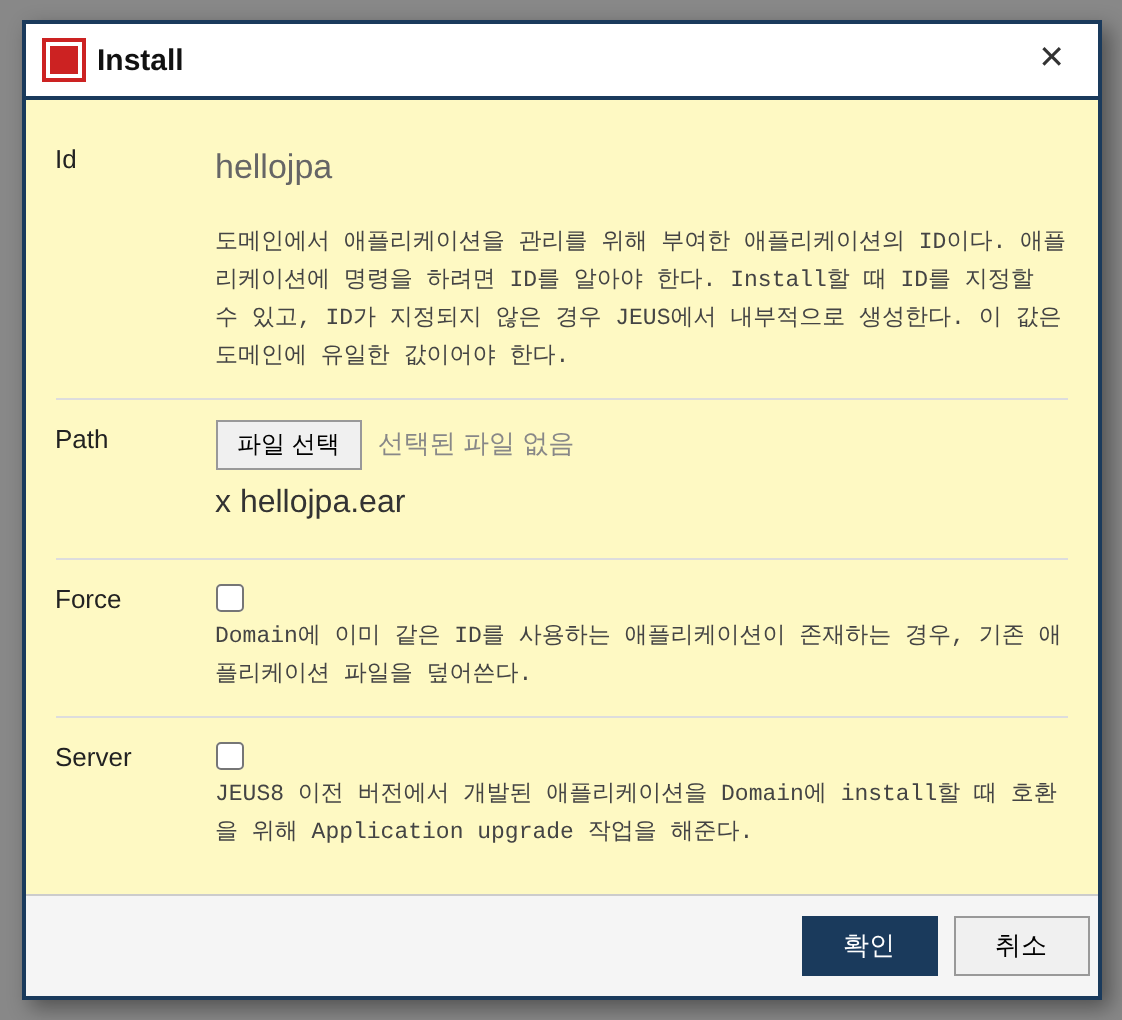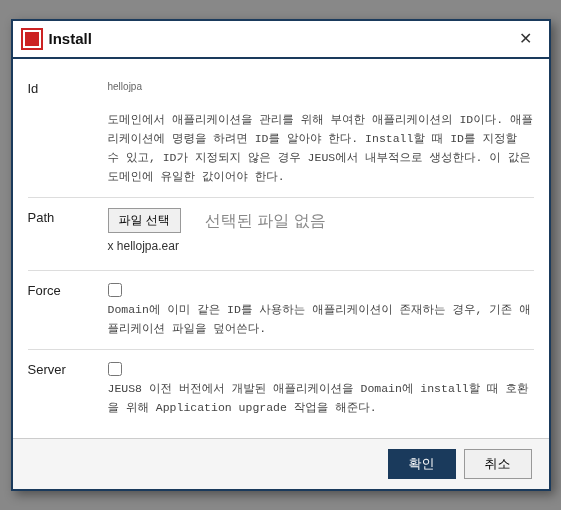--- a/index.html
+++ b/index.html
@@ -14,21 +14,21 @@
       display: flex;
       align-items: center;
       justify-content: center;
       width: 561px;
       height: 510px;
       overflow: hidden;
     }
 
     .dialog {
       width: 540px;
-      background: #ffffff;
+      background: #fef9c3;
       border: 2px solid #1a3a5c;
       box-shadow: 4px 4px 10px rgba(0,0,0,0.4);
       display: flex;
       flex-direction: column;
     }
 
     .dialog-titlebar {
       background: #fff;
       border-bottom: 2px solid #1a3a5c;
       padding: 8px 10px;
@@ -94,76 +94,76 @@
 
     .field-content {
       flex: 1;
       font-size: 12px;
       color: #333;
       line-height: 1.6;
     }
 
     .id-value {
       color: #666;
-      font-size: 10px;
+      font-size: 17px;
       margin-bottom: 16px;
     }
 
     .desc-text {
       font-size: 11.5px;
       color: #444;
       line-height: 1.65;
       font-family: Liberation Mono, monospace;
     }
 
     .file-row {
       display: flex;
       align-items: center;
-      gap: 24px;
+      gap: 8px;
       margin-bottom: 4px;
     }
 
     .file-btn {
       background: #f0f0f0;
       border: 1px solid #999;
       padding: 3px 10px;
       font-size: 12px;
       cursor: pointer;
       font-family: '맑은 고딕', 'Malgun Gothic', sans-serif;
       white-space: nowrap;
     }
 
     .file-placeholder {
+      font-size: 13px;
+      color: #888;
+    }
+
+    .file-selected {
       font-size: 16px;
-      color: #888;
-    }
-
-    .file-selected {
-      font-size: 12px;
       color: #333;
       margin-bottom: 4px;
     }
 
     .checkbox-row {
       display: flex;
       align-items: flex-start;
       gap: 6px;
       margin-bottom: 4px;
     }
 
     .checkbox-row input[type="checkbox"] {
       margin-top: 2px;
       width: 14px;
       height: 14px;
       cursor: pointer;
     }
 
     .dialog-footer {
       border-top: 1px solid #ccc;
-      padding: 10px 17px;
+      padding: 10px 4px;
       display: flex;
       justify-content: flex-end;
       gap: 8px;
       background: #f5f5f5;
     }
 
     .footer-btn {
       padding: 5px 20px;
       font-size: 13px;
       cursor: pointer;

